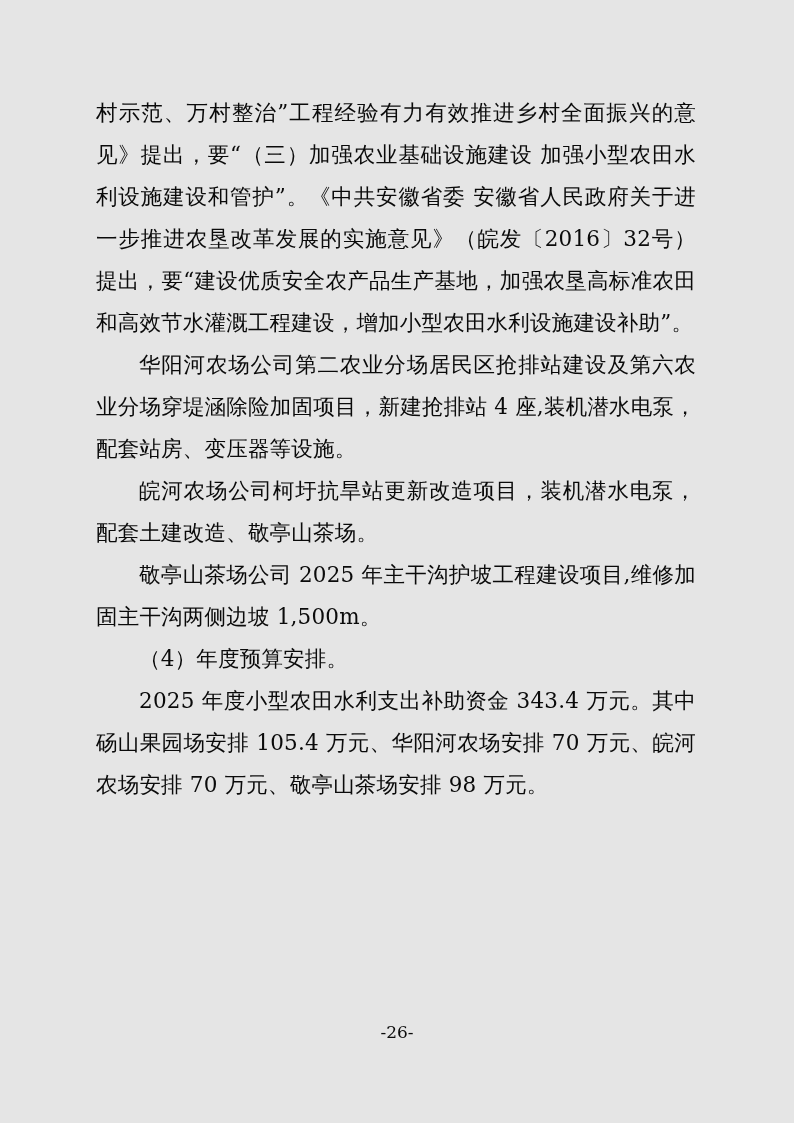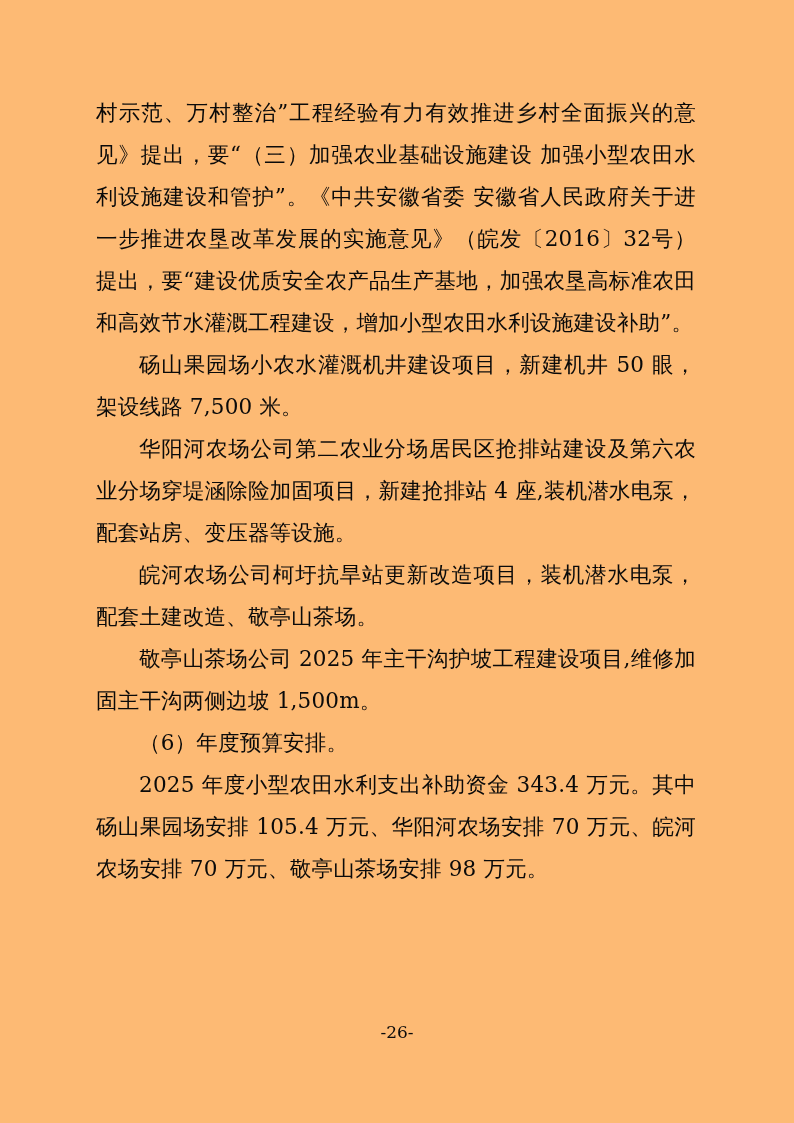--- a/index.html
+++ b/index.html
@@ -4,21 +4,21 @@
 <style>
   html, body {
     margin: 0;
     padding: 0;
     background: #ffffff;
   }
   .page {
     position: relative;
     width: 794px;
     height: 1123px;
-    background: #fdba74;
+    background: #e5e5e5;
     box-sizing: border-box;
     overflow: hidden;
   }
   .content {
     position: absolute;
     left: 96px;
     top: 92px;
     width: 600px;
   }
   .para {
@@ -45,21 +45,20 @@
     color: #0a0a0a;
     box-sizing: border-box;
   }
 </style>
 </head>
 <body>
 
 <div class="page">
   <div class="content">
     <p class="para">村示范、万村整治”工程经验有力有效推进乡村全面振兴的意见》提出，要“（三）加强农业基础设施建设 加强小型农田水利设施建设和管护”。《中共安徽省委 安徽省人民政府关于进一步推进农垦改革发展的实施意见》（皖发〔2016〕32号）提出，要“建设优质安全农产品生产基地，加强农垦高标准农田和高效节水灌溉工程建设，增加小型农田水利设施建设补助”。</p>
-    <p class="para indent">砀山果园场小农水灌溉机井建设项目，新建机井 50 眼，架设线路 7,500 米。</p>
     <p class="para indent">华阳河农场公司第二农业分场居民区抢排站建设及第六农业分场穿堤涵除险加固项目，新建抢排站 4 座,装机潜水电泵，配套站房、变压器等设施。</p>
     <p class="para indent">皖河农场公司柯圩抗旱站更新改造项目，装机潜水电泵，配套土建改造、敬亭山茶场。</p>
     <p class="para indent">敬亭山茶场公司 2025 年主干沟护坡工程建设项目,维修加固主干沟两侧边坡 1,500m。</p>
-    <p class="para indent">（6）年度预算安排。</p>
+    <p class="para indent">（4）年度预算安排。</p>
     <p class="para indent">2025 年度小型农田水利支出补助资金 343.4 万元。其中砀山果园场安排 105.4 万元、华阳河农场安排 70 万元、皖河农场安排 70 万元、敬亭山茶场安排 98 万元。</p>
   </div>
   <div class="page-number">-26-</div>
 </div>
 
 </body></html>

